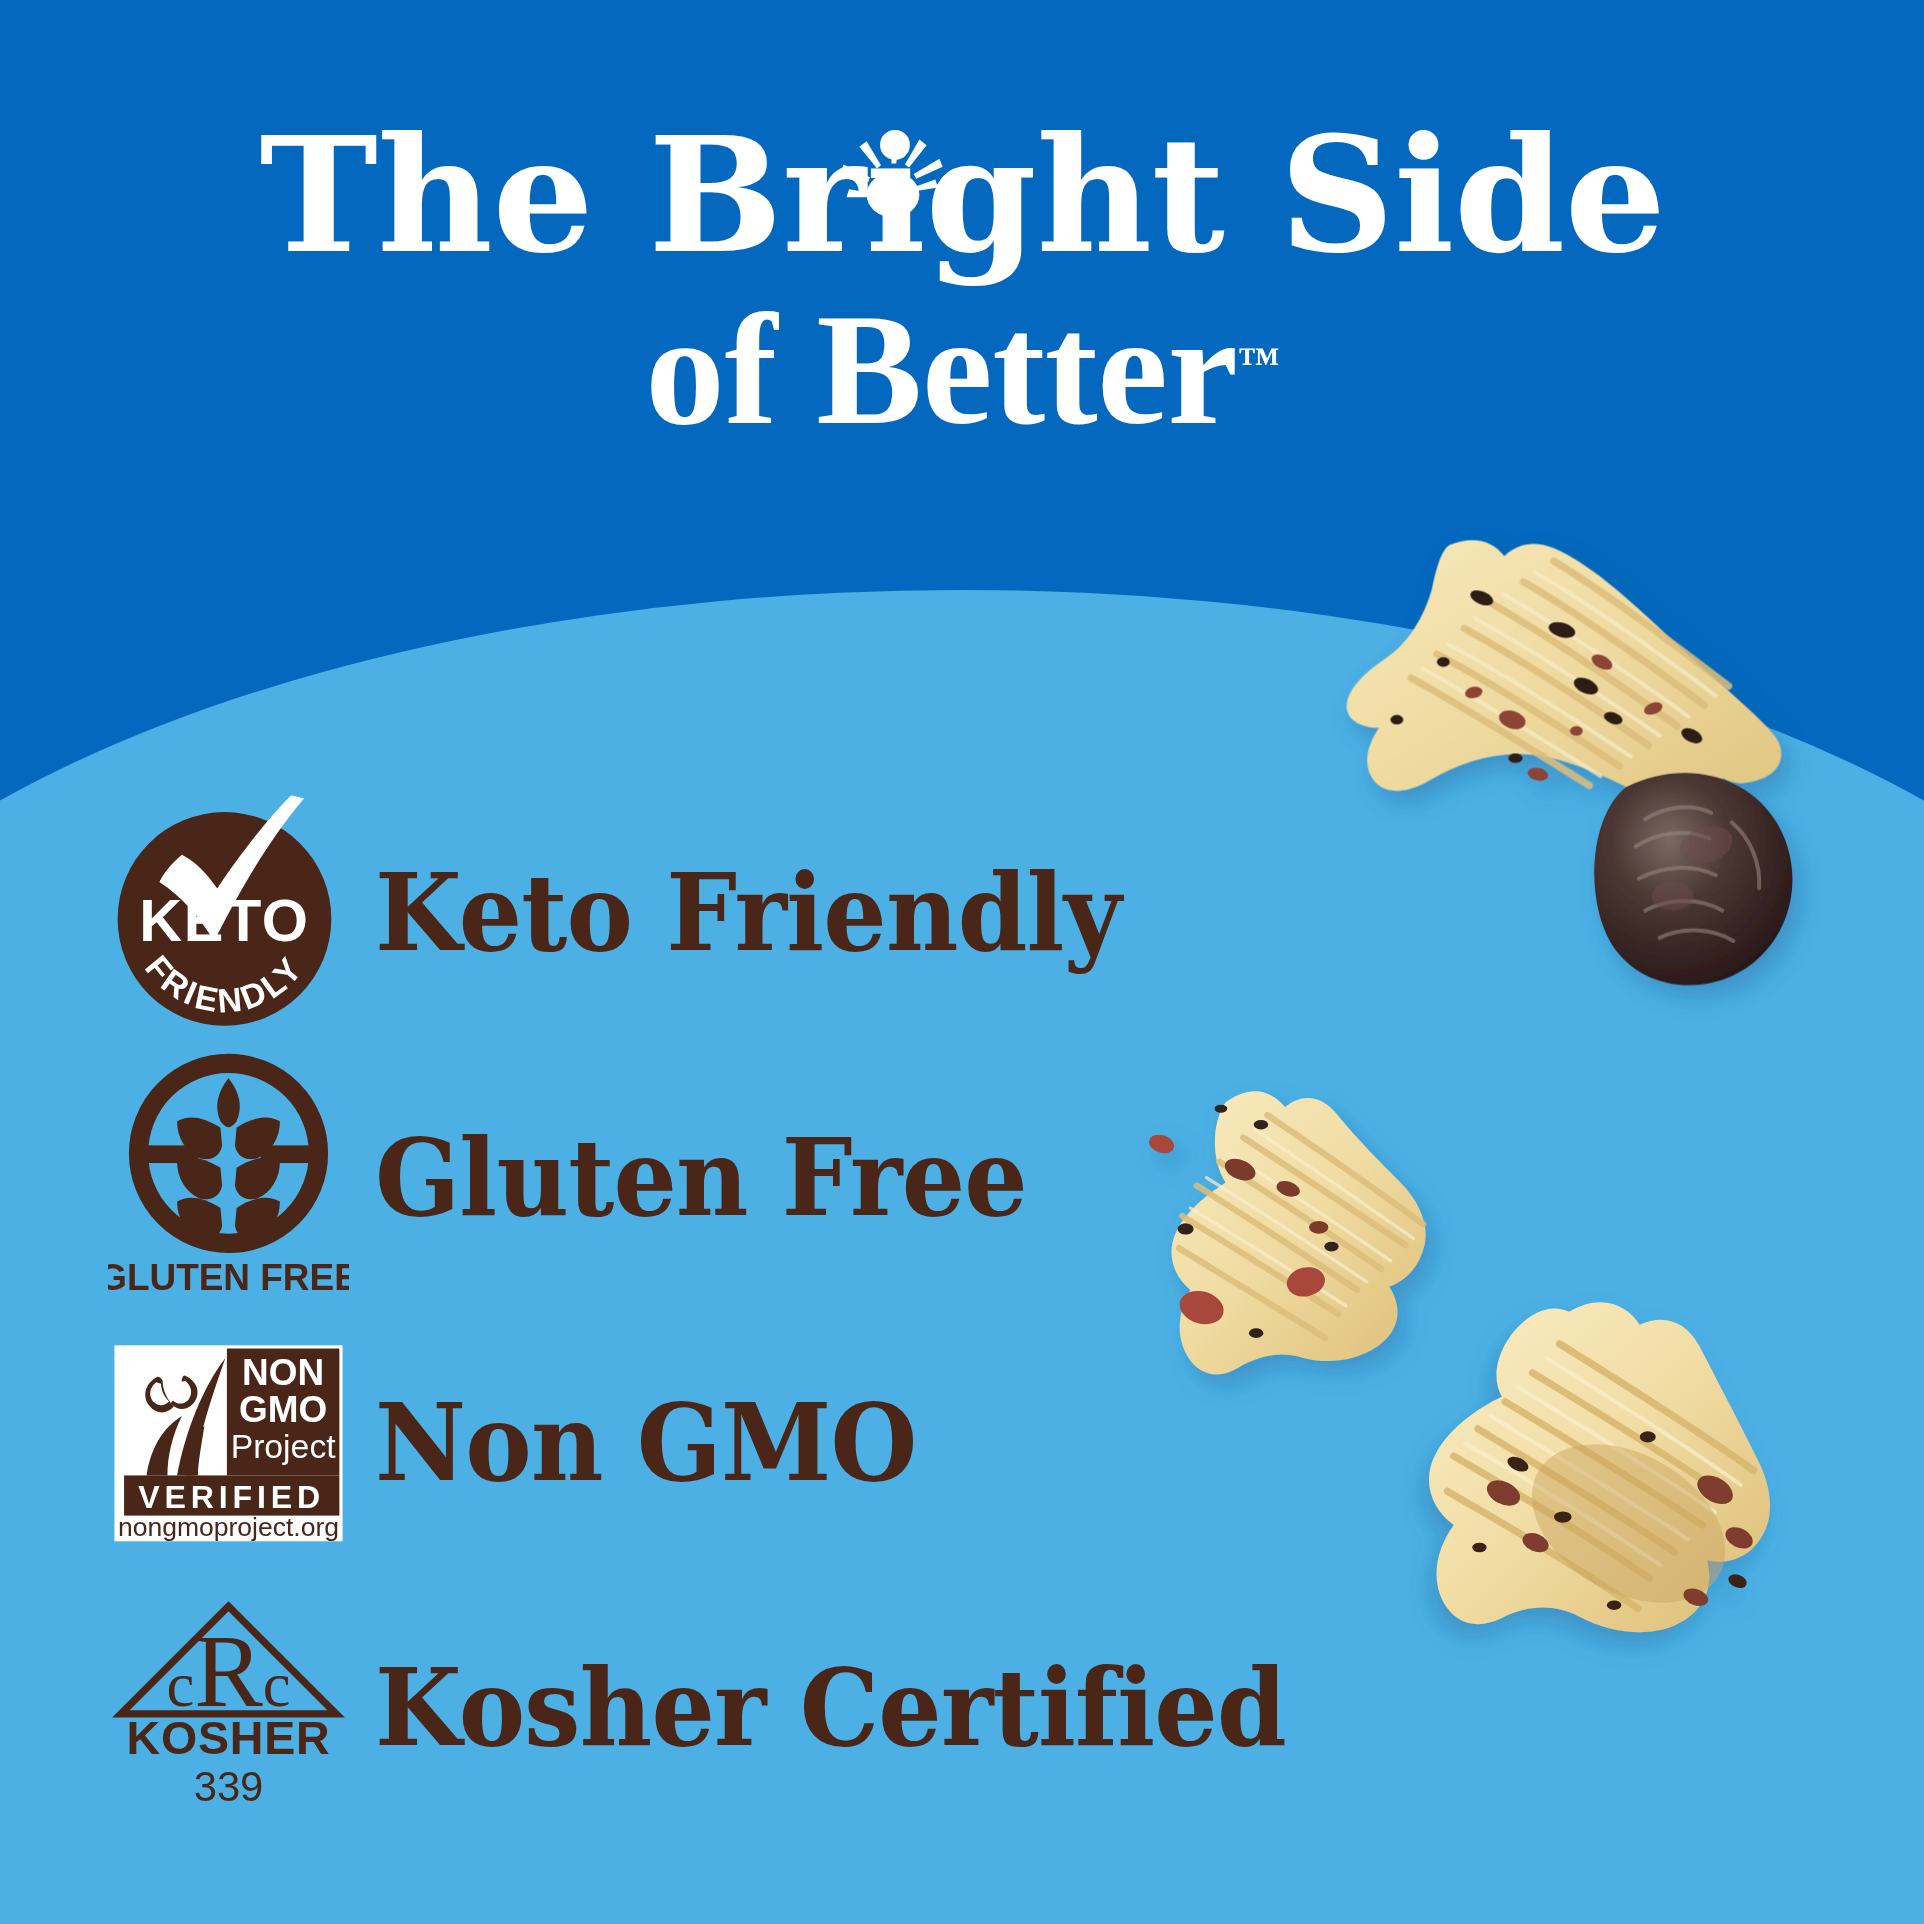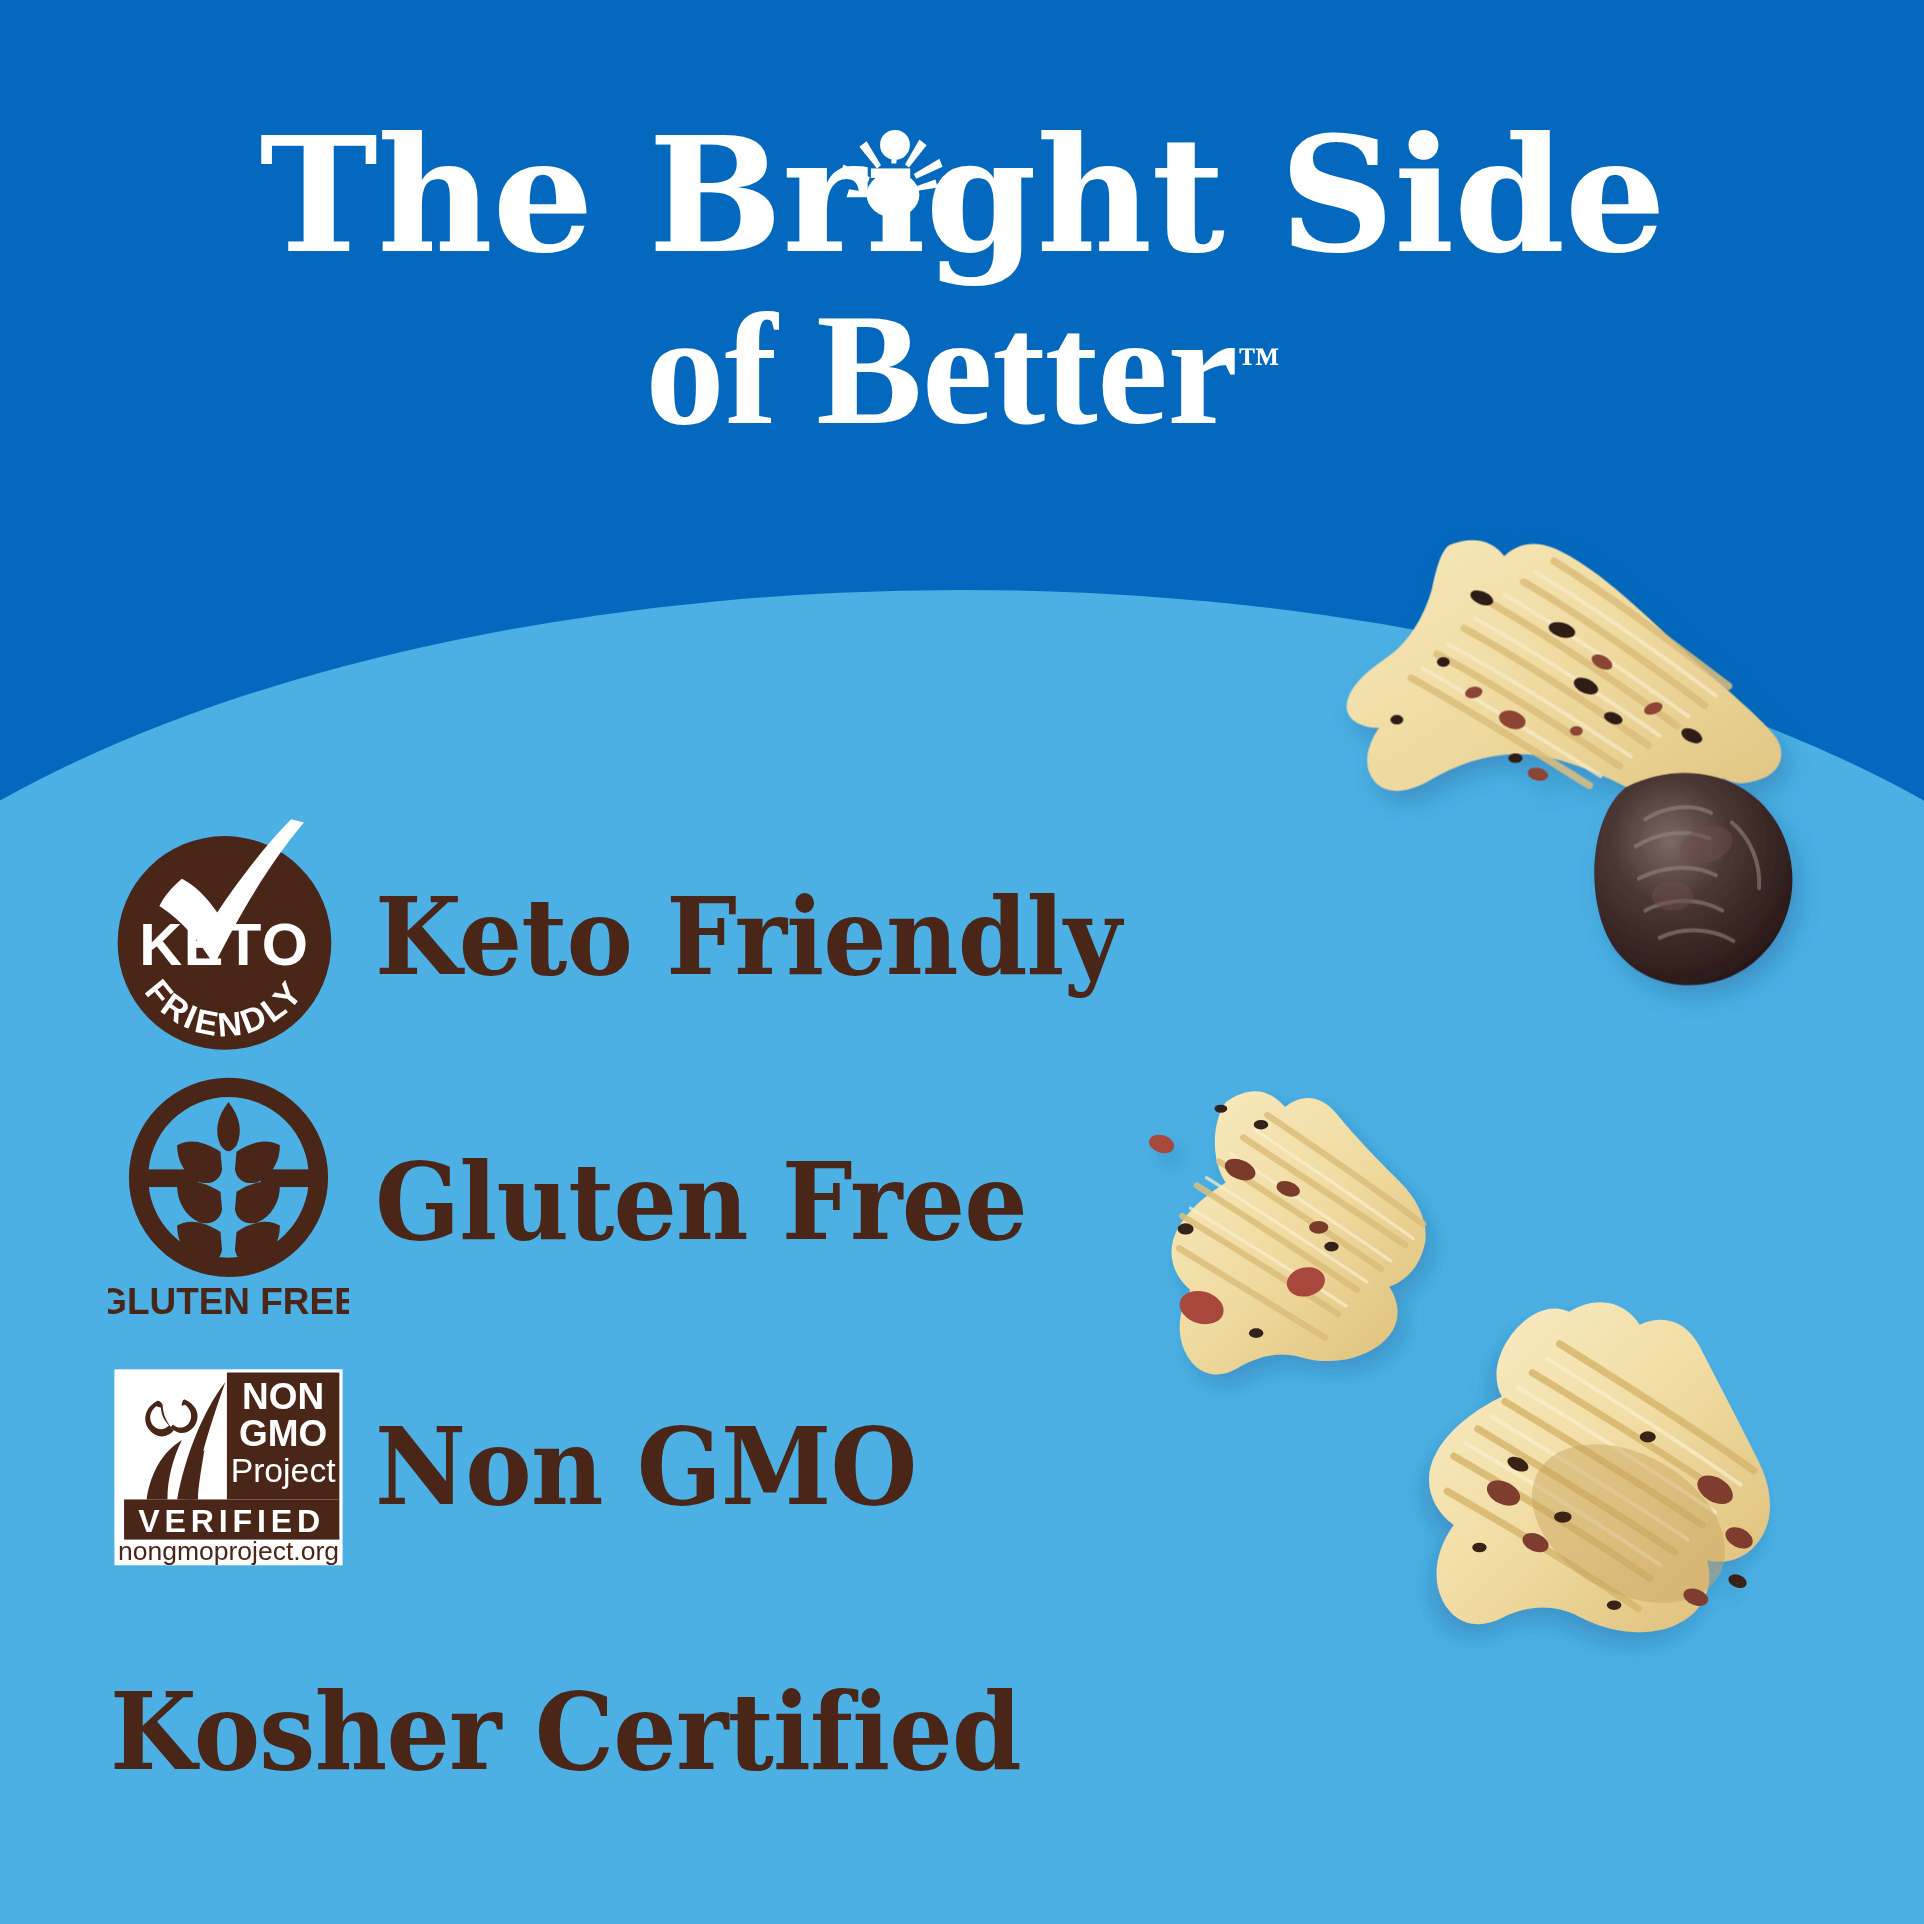--- a/index.html
+++ b/index.html
@@ -65,21 +65,21 @@
     font-size: 42px;
     vertical-align: 47px;
     letter-spacing: 0;
     font-weight: bold;
   }
 
   
   .claims {
     position: absolute;
     left: 96px;
-    top: 804px;
+    top: 780px;
     width: 1203px;
     z-index: 8;
   }
   .claim-row {
     position: relative;
     display: flex;
     align-items: center;
     height: 265px;
   }
   .claim-badge {
@@ -231,20 +231,32 @@
             <text x="218" y="144" text-anchor="middle" fill="#ffffff" font-family="'Liberation Sans', sans-serif" font-size="42">Project</text>
             <text x="154" y="206" text-anchor="middle" fill="#ffffff" font-family="'Liberation Sans', sans-serif" font-weight="bold" font-size="40" letter-spacing="6">VERIFIED</text>
             <text x="150" y="242" text-anchor="middle" fill="#4a2618" font-family="'Liberation Sans', sans-serif" font-size="33">nongmoproject.org</text>
           </svg>
         </div>
       </div>
       <div class="claim-label">Non GMO</div>
     </div>
 
     <div class="claim-row">
+      <div class="claim-badge">
+        <div class="kosher-badge">
+          <svg viewBox="0 0 300 280" aria-hidden="true">
+            <polygon points="150,14 284,148 16,148" fill="none" stroke="#4a2618" stroke-width="9"></polygon>
+            <text x="150" y="138" text-anchor="middle" fill="#4a2618" font-family="'Liberation Serif', serif" font-size="120">
+              <tspan font-size="78" dy="0">c</tspan><tspan font-size="128">R</tspan><tspan font-size="78">c</tspan>
+            </text>
+            <text x="150" y="198" text-anchor="middle" fill="#4a2618" font-family="'Liberation Sans', sans-serif" font-weight="bold" font-size="58" letter-spacing="1">KOSHER</text>
+            <text x="150" y="256" text-anchor="middle" fill="#4a2618" font-family="'Liberation Sans', sans-serif" font-size="52">339</text>
+          </svg>
+        </div>
+      </div>
       <div class="claim-label">Kosher Certified</div>
     </div>
 
   </div>
 
   <div class="product-art chip-top">
     <svg viewBox="0 0 680 720" aria-hidden="true">
       <defs>
         <linearGradient id="ck1" x1="0" y1="0" x2="1" y2="1">
           <stop offset="0%" stop-color="#F8E9BE"></stop>

